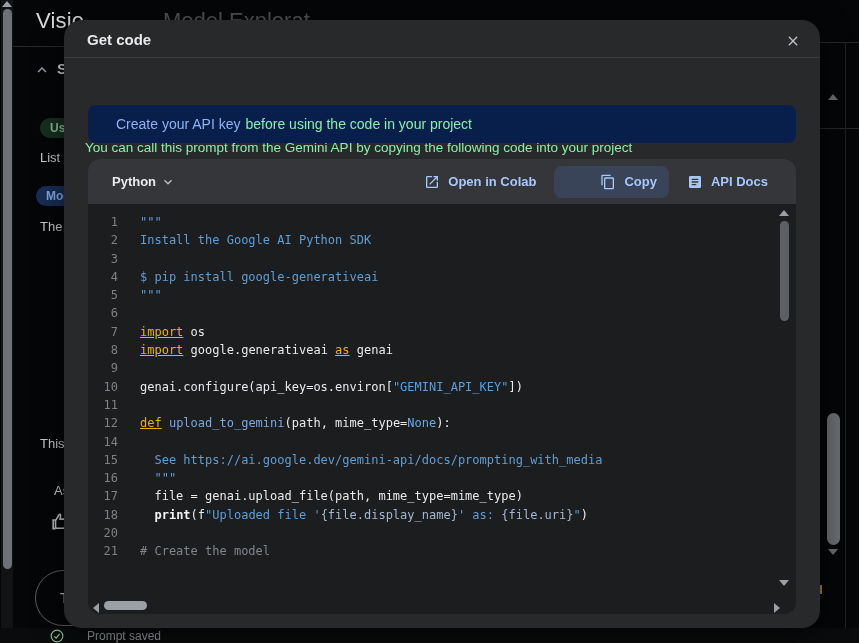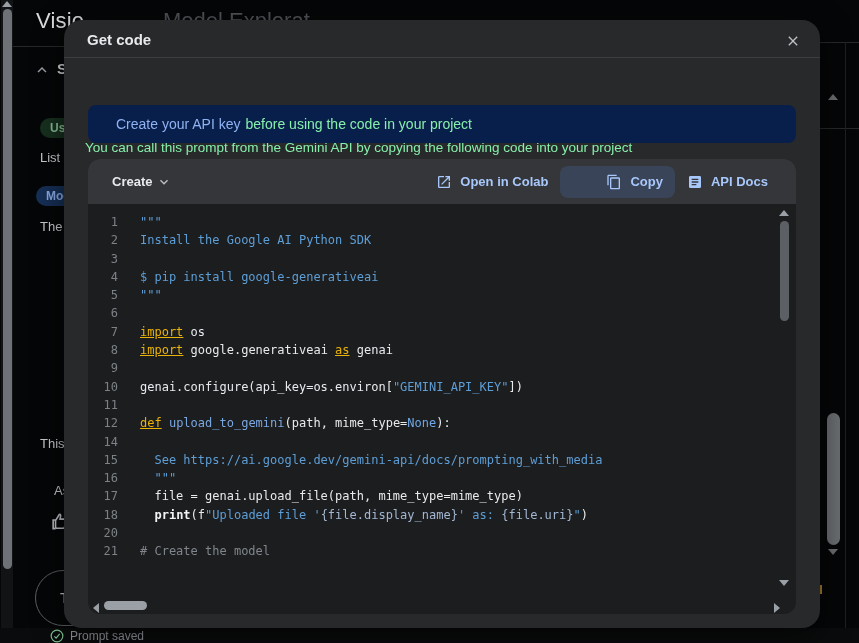--- a/index.html
+++ b/index.html
@@ -12,21 +12,21 @@
   .bg-title { left:36px; top:8px; font-size:22px; color:#d8dadd; letter-spacing:.2px; }
   .bg-title-dim { left:163px; top:8px; font-size:22px; color:#4f5358; }
   .bg-hline { height:1px; background:#26282b; }
   .chip { border-radius:11px; font-size:12px; font-weight:700; padding:3px 10px; }
   .chip-use { left:40px; top:118px; color:#87bd96; background:#17301f; }
   .bg-text { color:#c9cbce; font-size:13px; }
   .bg-list-item { left:47px; color:#c9cbce; font-size:14px;margin-left:26px; }
   .pill-input { left:35px; top:570px; width:140px; height:56px; border:1px solid #5a5e63;
     border-radius:28px; color:#c9cbce; font-size:14px; display:flex; align-items:center; padding-left:24px; }
   .bottom-bar { left:0; top:628px; width:859px; height:15px; background:#0a0b0c;
-    display:flex; align-items:center; gap:6px; padding-left:50px; }
+    display:flex; align-items:center; gap:23px; padding-left:50px; }
   .bottom-bar span { color:#9aa0a6; font-size:12px; }
 
   
   .l-sb-track { left:1px; top:0; width:12px; height:643px; background:#121315; }
   .l-sb-thumb { left:3px; top:9px; width:9px; height:560px; background:#6e7175; border-radius:5px; }
   .tri { width:0; height:0; }
   .tri-up { border-left:5px solid transparent; border-right:5px solid transparent; border-bottom:6px solid #9aa0a6; }
   .tri-down { border-left:5px solid transparent; border-right:5px solid transparent; border-top:6px solid #9aa0a6; }
   .tri-left { border-top:5px solid transparent; border-bottom:5px solid transparent; border-right:6px solid #9aa0a6; }
   .tri-right { border-top:5px solid transparent; border-bottom:5px solid transparent; border-left:6px solid #9aa0a6; }
@@ -47,21 +47,21 @@
     display:flex; align-items:center; padding-left:28px; font-size:14px;margin-top:28px; }
   .banner a { color:#8fb2f2; text-decoration:none; margin-right:5px; cursor:pointer; }
   .banner .rest { color:#86efac; }
   .subtitle { left:21px; top:120px; font-size:13.5px; color:#86efac;text-align:center; }
 
   
   #code-panel { left:24px; top:139px; width:708px; height:455px; background:#1c1d1f; border-radius:12px; }
   .code-toolbar { left:0; top:0; width:708px; height:45px; background:#343639; border-radius:12px 12px 0 0;
     display:flex; align-items:center; padding:0 16px 0 24px; }
   .lang-select { display:flex; align-items:center; gap:4px; color:#e8eaed; font-size:13px; font-weight:700; cursor:pointer; }
-  .tb-actions { margin-left:auto; display:flex; align-items:center; }
+  .tb-actions { margin-left:auto; display:flex; align-items:center; gap:6px; }
   .tb-btn { display:flex; align-items:center; gap:8px; color:#a8c7fa; font-size:13px; font-weight:600;
     padding:8px 12px; border-radius:8px; cursor:pointer; background:transparent; border:none;
     font-family:"Liberation Sans", sans-serif; }
   .tb-btn.highlight { background:#3a4458;padding-left:46px; }
 
   .code-scroll { left:0; top:45px; width:690px; height:392px; overflow:hidden; padding-top:9px; }
   .cl { display:flex; height:18.3px; line-height:18.3px; font-family:"DejaVu Sans Mono", monospace; font-size:12px; white-space:pre; }
   .ln { width:30px; text-align:right; color:#7d8286; flex:none; }
   .lt { padding-left:22px; }
   .lt .s { color:#5e9ed6; }
@@ -164,21 +164,21 @@
     <div class="abs banner">
       <a>Create your API key</a>
       <span class="rest">before using the code in your project</span>
     </div>
 
     <div class="abs subtitle">You can call this prompt from the Gemini API by copying the following code into your project</div>
 
     <div class="abs" id="code-panel">
       <div class="abs code-toolbar">
         <div class="lang-select">
-          <span>Create</span>
+          <span>Python</span>
           <span>
             <svg width="16" height="16" viewBox="0 0 24 24" fill="#bdc1c6">
                 <path d="M7.41 8.59 12 13.17l4.59-4.58L18 10l-6 6-6-6z"></path>
               </svg>
           </span>
         </div>
         <div class="tb-actions">
           <button class="tb-btn">
             <span>
               <svg width="16" height="16" viewBox="0 0 24 24" fill="#a8c7fa">

